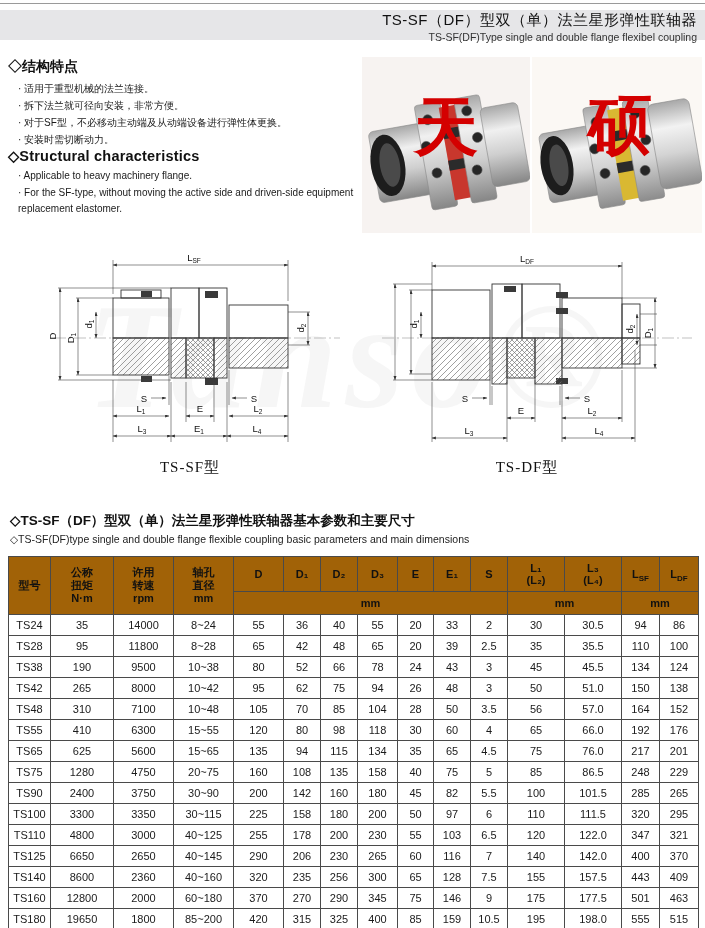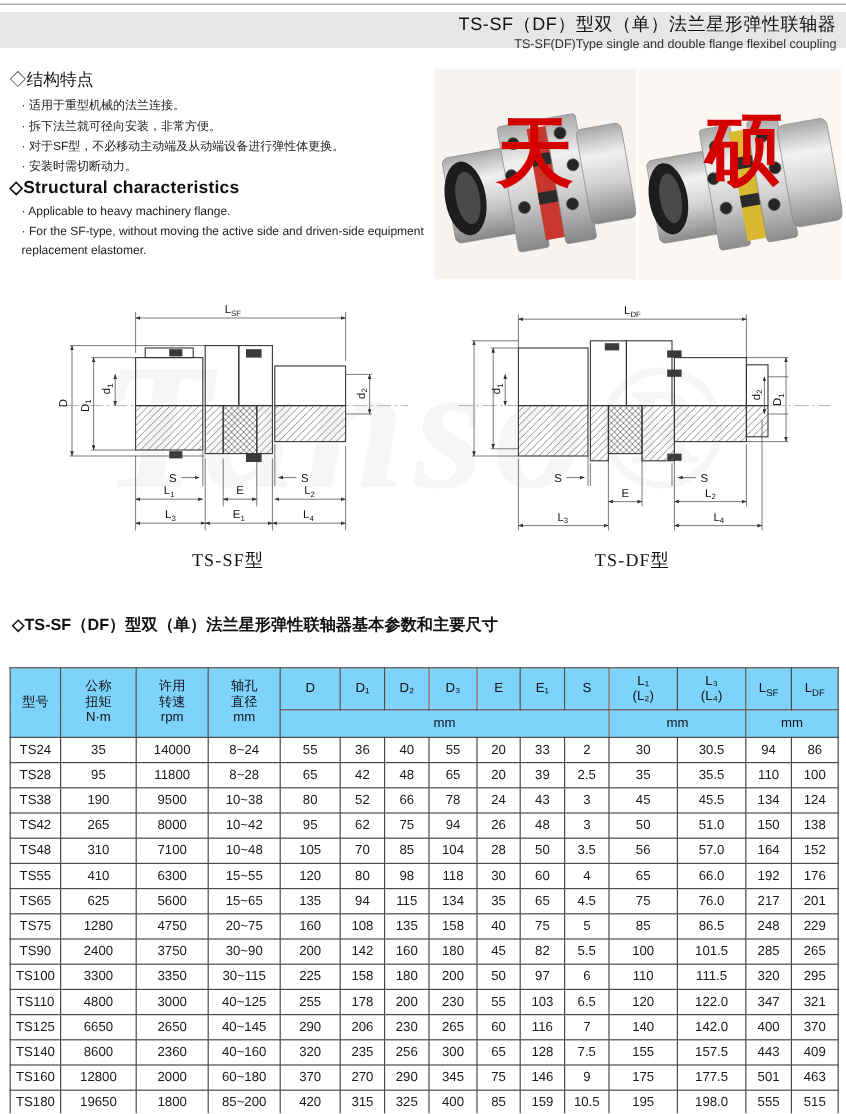--- a/index.html
+++ b/index.html
@@ -4,21 +4,21 @@
 <style>
   html,body{margin:0;padding:0;background:#fff}
   #page{position:relative;width:705px;height:928px;background:#fff;overflow:hidden;
         font-family:"Liberation Sans",sans-serif;color:#111}
   .toprule{position:absolute;left:0;top:3px;width:705px;height:1px;background:#9a9a9a}
   .banner{position:absolute;left:0;top:10px;width:705px;height:30px;background:#e6e6e8;
           text-align:right;box-sizing:border-box;padding:1px 8px 0 0}
   .banner .cn{font-size:15px;font-weight:normal;letter-spacing:.5px}
   .banner .en{font-size:10.5px;color:#333;margin-top:1px}
   .feat{position:absolute;left:8px;width:354px}
-  .feat h3{margin:0 0 4px 0;font-size:14px;font-weight:normal}
+  .feat h3{margin:0 0 4px 0;font-size:14px;font-weight:bold}
   .feat ul{list-style:none;margin:0;padding:0 0 0 10px}
   .feat li{font-size:10px;line-height:17px;color:#1a1a1a}
   .feat li::before{content:"· "}
   #feat-en h3{font-weight:600;font-size:14.5px;letter-spacing:.2px}
   #feat-en li{line-height:16.5px}
   .photos{position:absolute;left:362px;top:57px;width:341px;height:176px;display:flex;gap:2px}
   .wm{position:absolute;left:40px;top:270px;width:620px;text-align:center;font-size:150px;
       font-weight:bold;font-style:italic;color:rgba(70,70,70,0.05);letter-spacing:8px;
       pointer-events:none;font-family:"Liberation Serif",serif}
   svg.drawing{position:absolute}
@@ -32,21 +32,21 @@
   text.dl .ssub{font-size:6.5px}
   text.cap{font-size:15px;fill:#111;font-family:"Liberation Serif",serif;letter-spacing:1px}
   .brandchar{font-family:"Liberation Serif",serif;font-weight:bold}
   .tsec{position:absolute;left:10px;width:690px}
   .tsec .cn{font-size:13.5px;font-weight:bold}
   .tsec .en{font-size:10.5px;color:#222;margin-top:3px}
   .tblwrap{position:absolute;left:8px;top:556px}
   table.spec{border-collapse:collapse;table-layout:fixed;width:690px;font-size:11px}
   table.spec th,table.spec td{border:1px solid #4a4a4a;text-align:center;vertical-align:middle;
       padding:0;overflow:hidden}
-  table.spec thead th{background:#7dd3fc;font-weight:normal;font-size:11px;line-height:12px}
+  table.spec thead th{background:#a16207;font-weight:bold;font-size:11px;line-height:12px}
   table.spec thead .gh{white-space:pre-line;line-height:13px}
   table.spec tr.r1 th{height:34px}
   table.spec tr.r2 th{height:22px}
   table.spec tbody td{height:20px;color:#1a1a1a;background:#fff}
   table.spec sub{font-size:8px;line-height:0}
 </style>
 </head>
 <body>
 
 <div id="page">
@@ -297,20 +297,21 @@
     <text class="dl" x="230" y="152" text-anchor="middle"><tspan>S</tspan></text>
     <text class="dl" x="164" y="164" text-anchor="middle"><tspan>E</tspan></text>
     <text class="dl" x="235" y="164" text-anchor="middle"><tspan>L</tspan><tspan class="ssub" dy="2">2</tspan></text>
     <text class="dl" x="112" y="184" text-anchor="middle"><tspan>L</tspan><tspan class="ssub" dy="2">3</tspan></text>
     <text class="dl" x="242" y="184" text-anchor="middle"><tspan>L</tspan><tspan class="ssub" dy="2">4</tspan></text>
     <text class="cap" x="170" y="222" text-anchor="middle">TS-DF型</text>
   </svg>
 
   <div class="tsec" style="top:512px">
     <div class="cn">◇TS-SF（DF）型双（单）法兰星形弹性联轴器基本参数和主要尺寸</div>
+    <div class="en">◇TS-SF(DF)type single and double flange flexible coupling basic parameters and main dimensions</div>
   </div>
 
   <div class="tblwrap">
     <table class="spec">
       <colgroup>
         <col style="width:42px">
           <col style="width:63px">
           <col style="width:60px">
           <col style="width:60px">
         <col style="width:50px">

